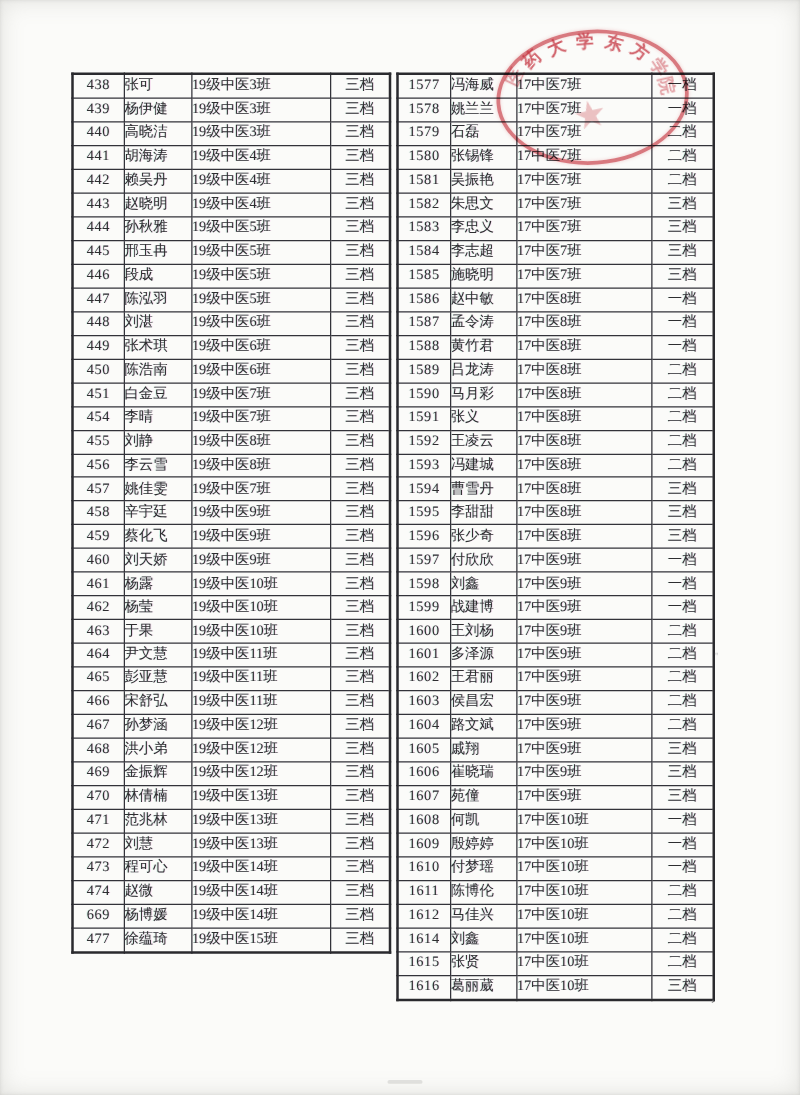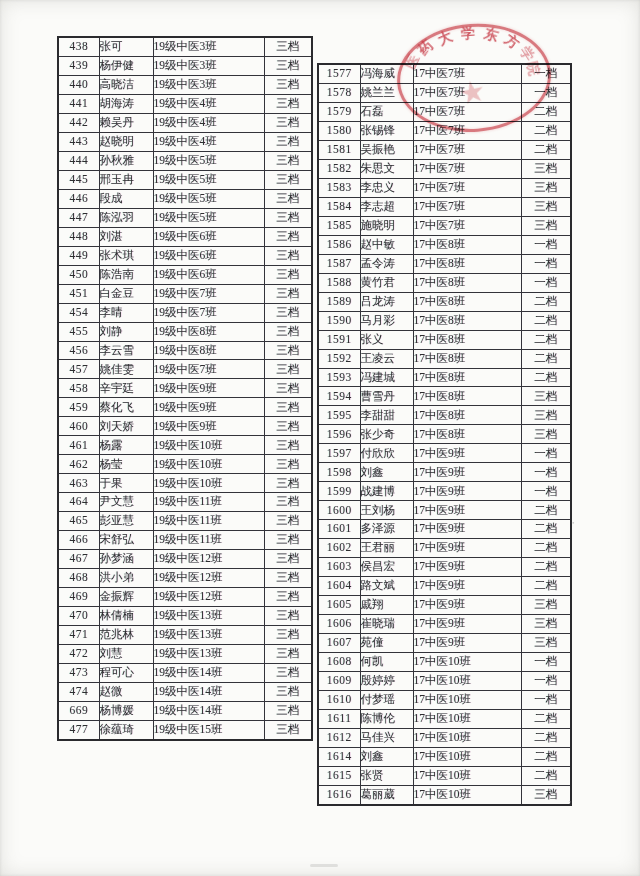--- a/index.html
+++ b/index.html
@@ -6,26 +6,26 @@
   body{
     width:640px;height:876px;overflow:hidden;position:relative;
     background:#ececea;
     font-family:"Liberation Serif","DejaVu Serif",serif;
   }
   .paper{
     position:absolute;inset:0;background:#fbfbf9;
     box-shadow:inset 0 0 20px rgba(120,120,112,0.20), inset 0 0 3px rgba(140,140,135,0.25);
   }
   table.roster{
-    position:absolute;top:36px;border-collapse:collapse;table-layout:fixed;
+    position:absolute;top:58px;border-collapse:collapse;table-layout:fixed;
     background:transparent;
     padding-left:40px;
   }
   table.roster.left{left:57px;width:254px;}
-  table.roster.right{left:317px;width:253px;margin-top:27px;}
+  table.roster.right{left:317px;width:253px;}
   table.roster{border:2px solid #2a2a2e;}
   table.roster td{
     border:1px solid #33333a;
     height:17.975px;padding:0;overflow:hidden;white-space:nowrap;
     font-size:11.5px;line-height:1;color:#2e2e30;
     text-shadow:0.7px 0 rgba(225,70,200,0.16), -0.7px 0 rgba(40,200,140,0.16);
   }
   td.c-num{text-align:center;font-size:11.5px;letter-spacing:0.5px;}
   td.c-name{padding-left:7px;text-align:left;}
   td.c-class{padding-left:5px;text-align:left;font-size:11px;}

